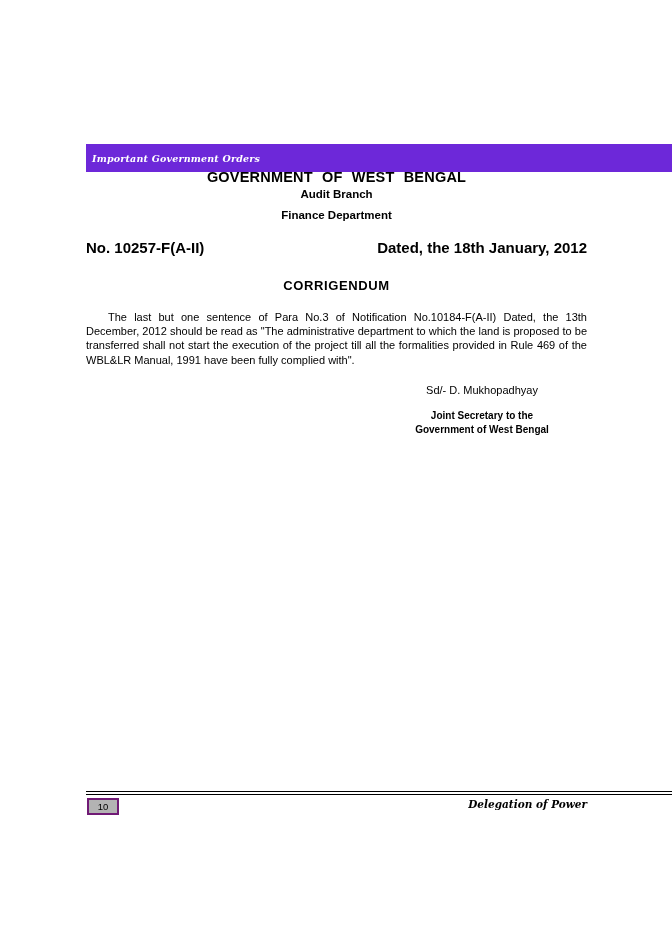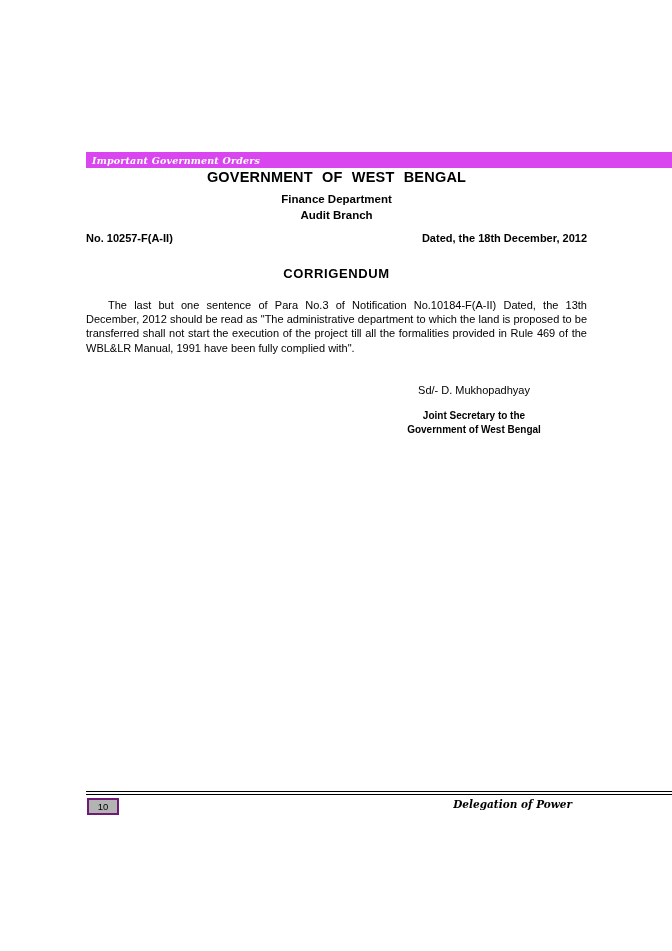--- a/index.html
+++ b/index.html
@@ -23,25 +23,24 @@
     inset: 0;
     background: #ffffff;
   }
 
   
   .running-head {
     position: absolute;
     left: 86px;
     top: 144px;
     right: 0;
-    height: 16px;
-    background: #d946ef;
+    height: 28px;
+    background: #6d28d9;
     display: flex;
     align-items: center;
-    margin-top: 8px;
   }
   .running-head-label {
     font-family: "DejaVu Serif", "Liberation Serif", serif;
     font-style: italic;
     font-weight: 700;
     font-size: 9.5px;
     color: #ffffff;
     padding-left: 6px;
     letter-spacing: 0.2px;
     white-space: nowrap;
@@ -70,23 +69,23 @@
     font-size: 11.5px;
     margin: 0;
     line-height: 16px;
   }
   .dept-line.first { margin-top: 5px; }
 
   .meta-row {
     display: flex;
     justify-content: space-between;
     align-items: baseline;
-    margin-top: 9px;
-    font-weight: 700;
-    font-size: 11px;
+    margin-top: 16px;
+    font-weight: 700;
+    font-size: 15px;
   }
   .meta-no { white-space: nowrap; }
   .meta-date { white-space: nowrap; }
 
   .doc-kind {
     text-align: center;
     font-weight: 700;
     font-size: 13px;
     letter-spacing: 0.6px;
     margin-top: 22px;
@@ -97,21 +96,21 @@
     font-size: 11px;
     line-height: 14.2px;
     text-align: justify;
     text-indent: 22px;
     hyphens: none;
   }
 
   
   .sign-block {
     position: absolute;
-    left: 284px;
+    left: 292px;
     top: 383px;
     width: 380px;
     text-align: center;
   }
   .sign-name {
     font-size: 11px;
     line-height: 14px;
   }
   .sign-desig {
     font-weight: 700;
@@ -150,21 +149,21 @@
     border: 2px solid #701a75;
     display: flex;
     align-items: center;
     justify-content: center;
     font-size: 9.5px;
     color: #000000;
     line-height: 1;
   }
   .footer-title {
     position: absolute;
-    right: 100px;
+    right: 85px;
     top: 7px;
     font-family: "DejaVu Serif", "Liberation Serif", serif;
     font-style: italic;
     font-weight: 700;
     font-size: 10.5px;
     white-space: nowrap;
   }
 </style>
 </head>
 <body>
@@ -172,27 +171,27 @@
 <div class="page">
 
   <div class="running-head">
     <span class="running-head-label">Important Government Orders</span>
   </div>
 
   <div class="content">
 
     <h1 class="org-title">GOVERNMENT OF WEST BENGAL</h1>
 
+    <div class="dept-line">Audit Branch</div>
+
     <div class="dept-line first">Finance Department</div>
-
-    <div class="dept-line">Audit Branch</div>
 
     <div class="meta-row">
       <span class="meta-no">No. 10257-F(A-II)</span>
-      <span class="meta-date">Dated, the 18th December, 2012</span>
+      <span class="meta-date">Dated, the 18th January, 2012</span>
     </div>
 
     <div class="doc-kind">CORRIGENDUM</div>
 
     <p class="body-para">The last but one sentence of Para No.3 of Notification No.10184-F(A-II) Dated, the 13th December, 2012 should be read as "The administrative department to which the land is proposed to be transferred shall not start the execution of the project till all the formalities provided in Rule 469 of the WBL&amp;LR Manual, 1991 have been fully complied with".</p>
 
   </div>
 
   <div class="sign-block">
     <div class="sign-name">Sd/- D. Mukhopadhyay</div>

